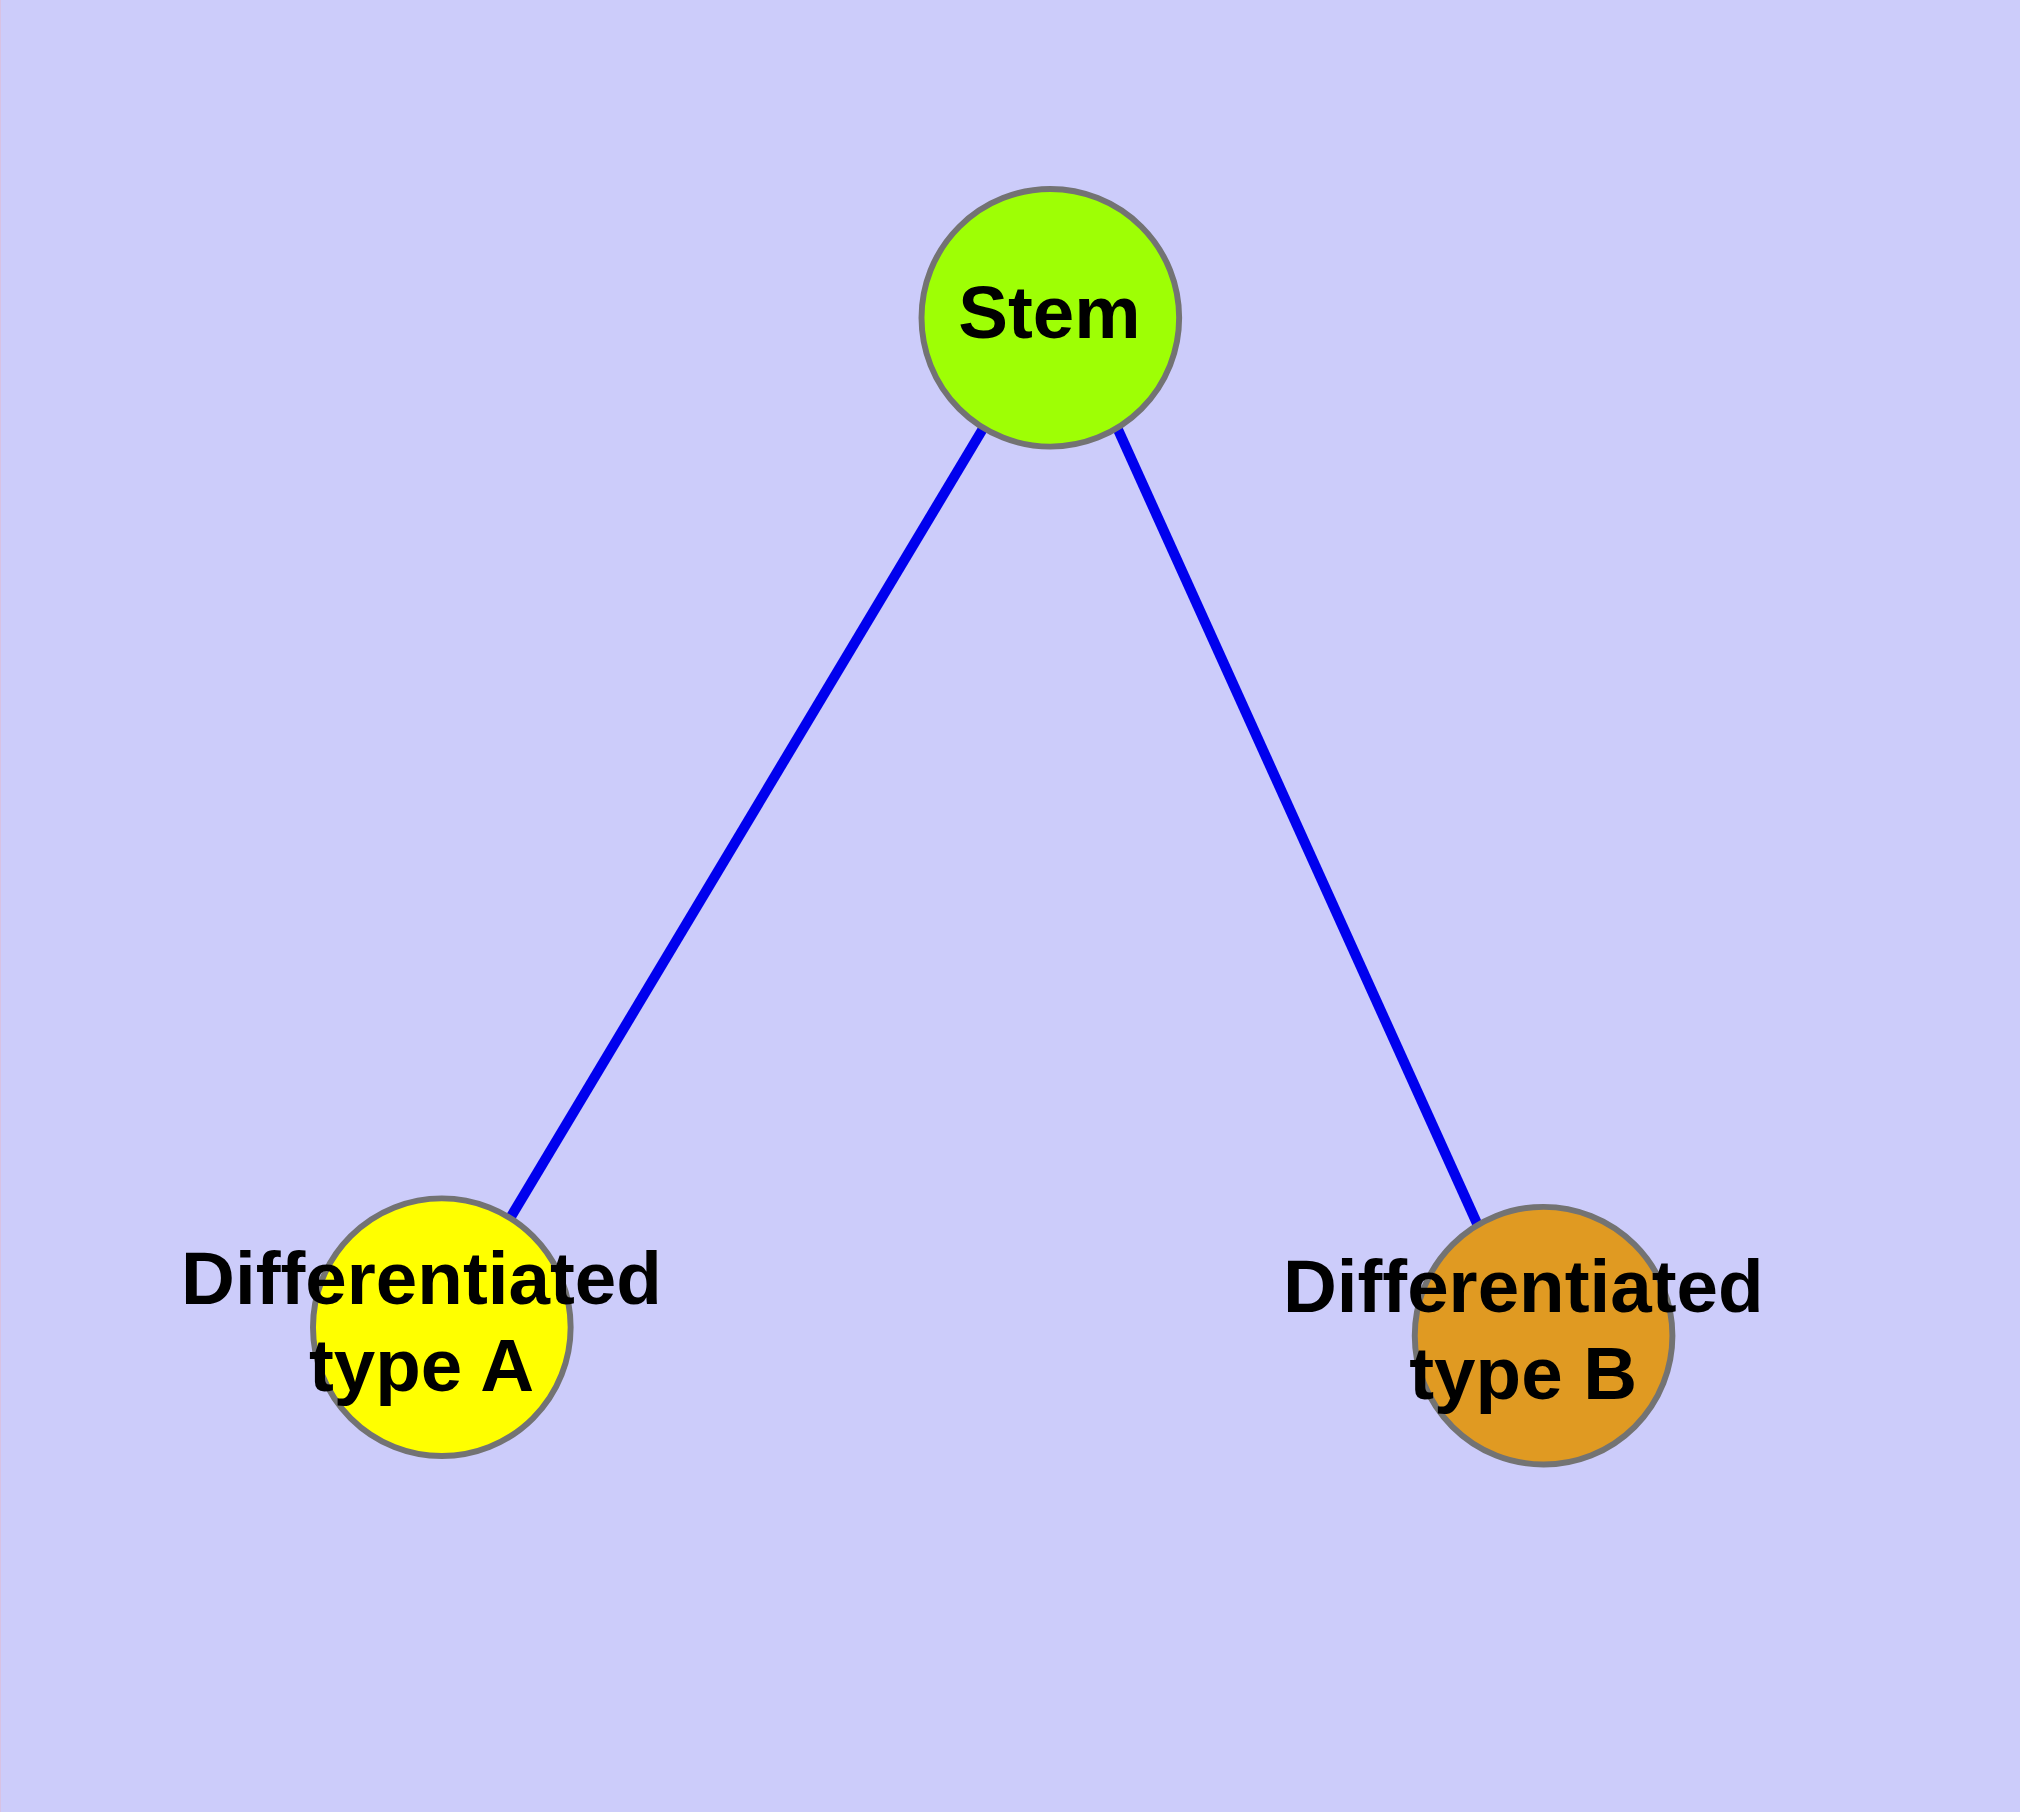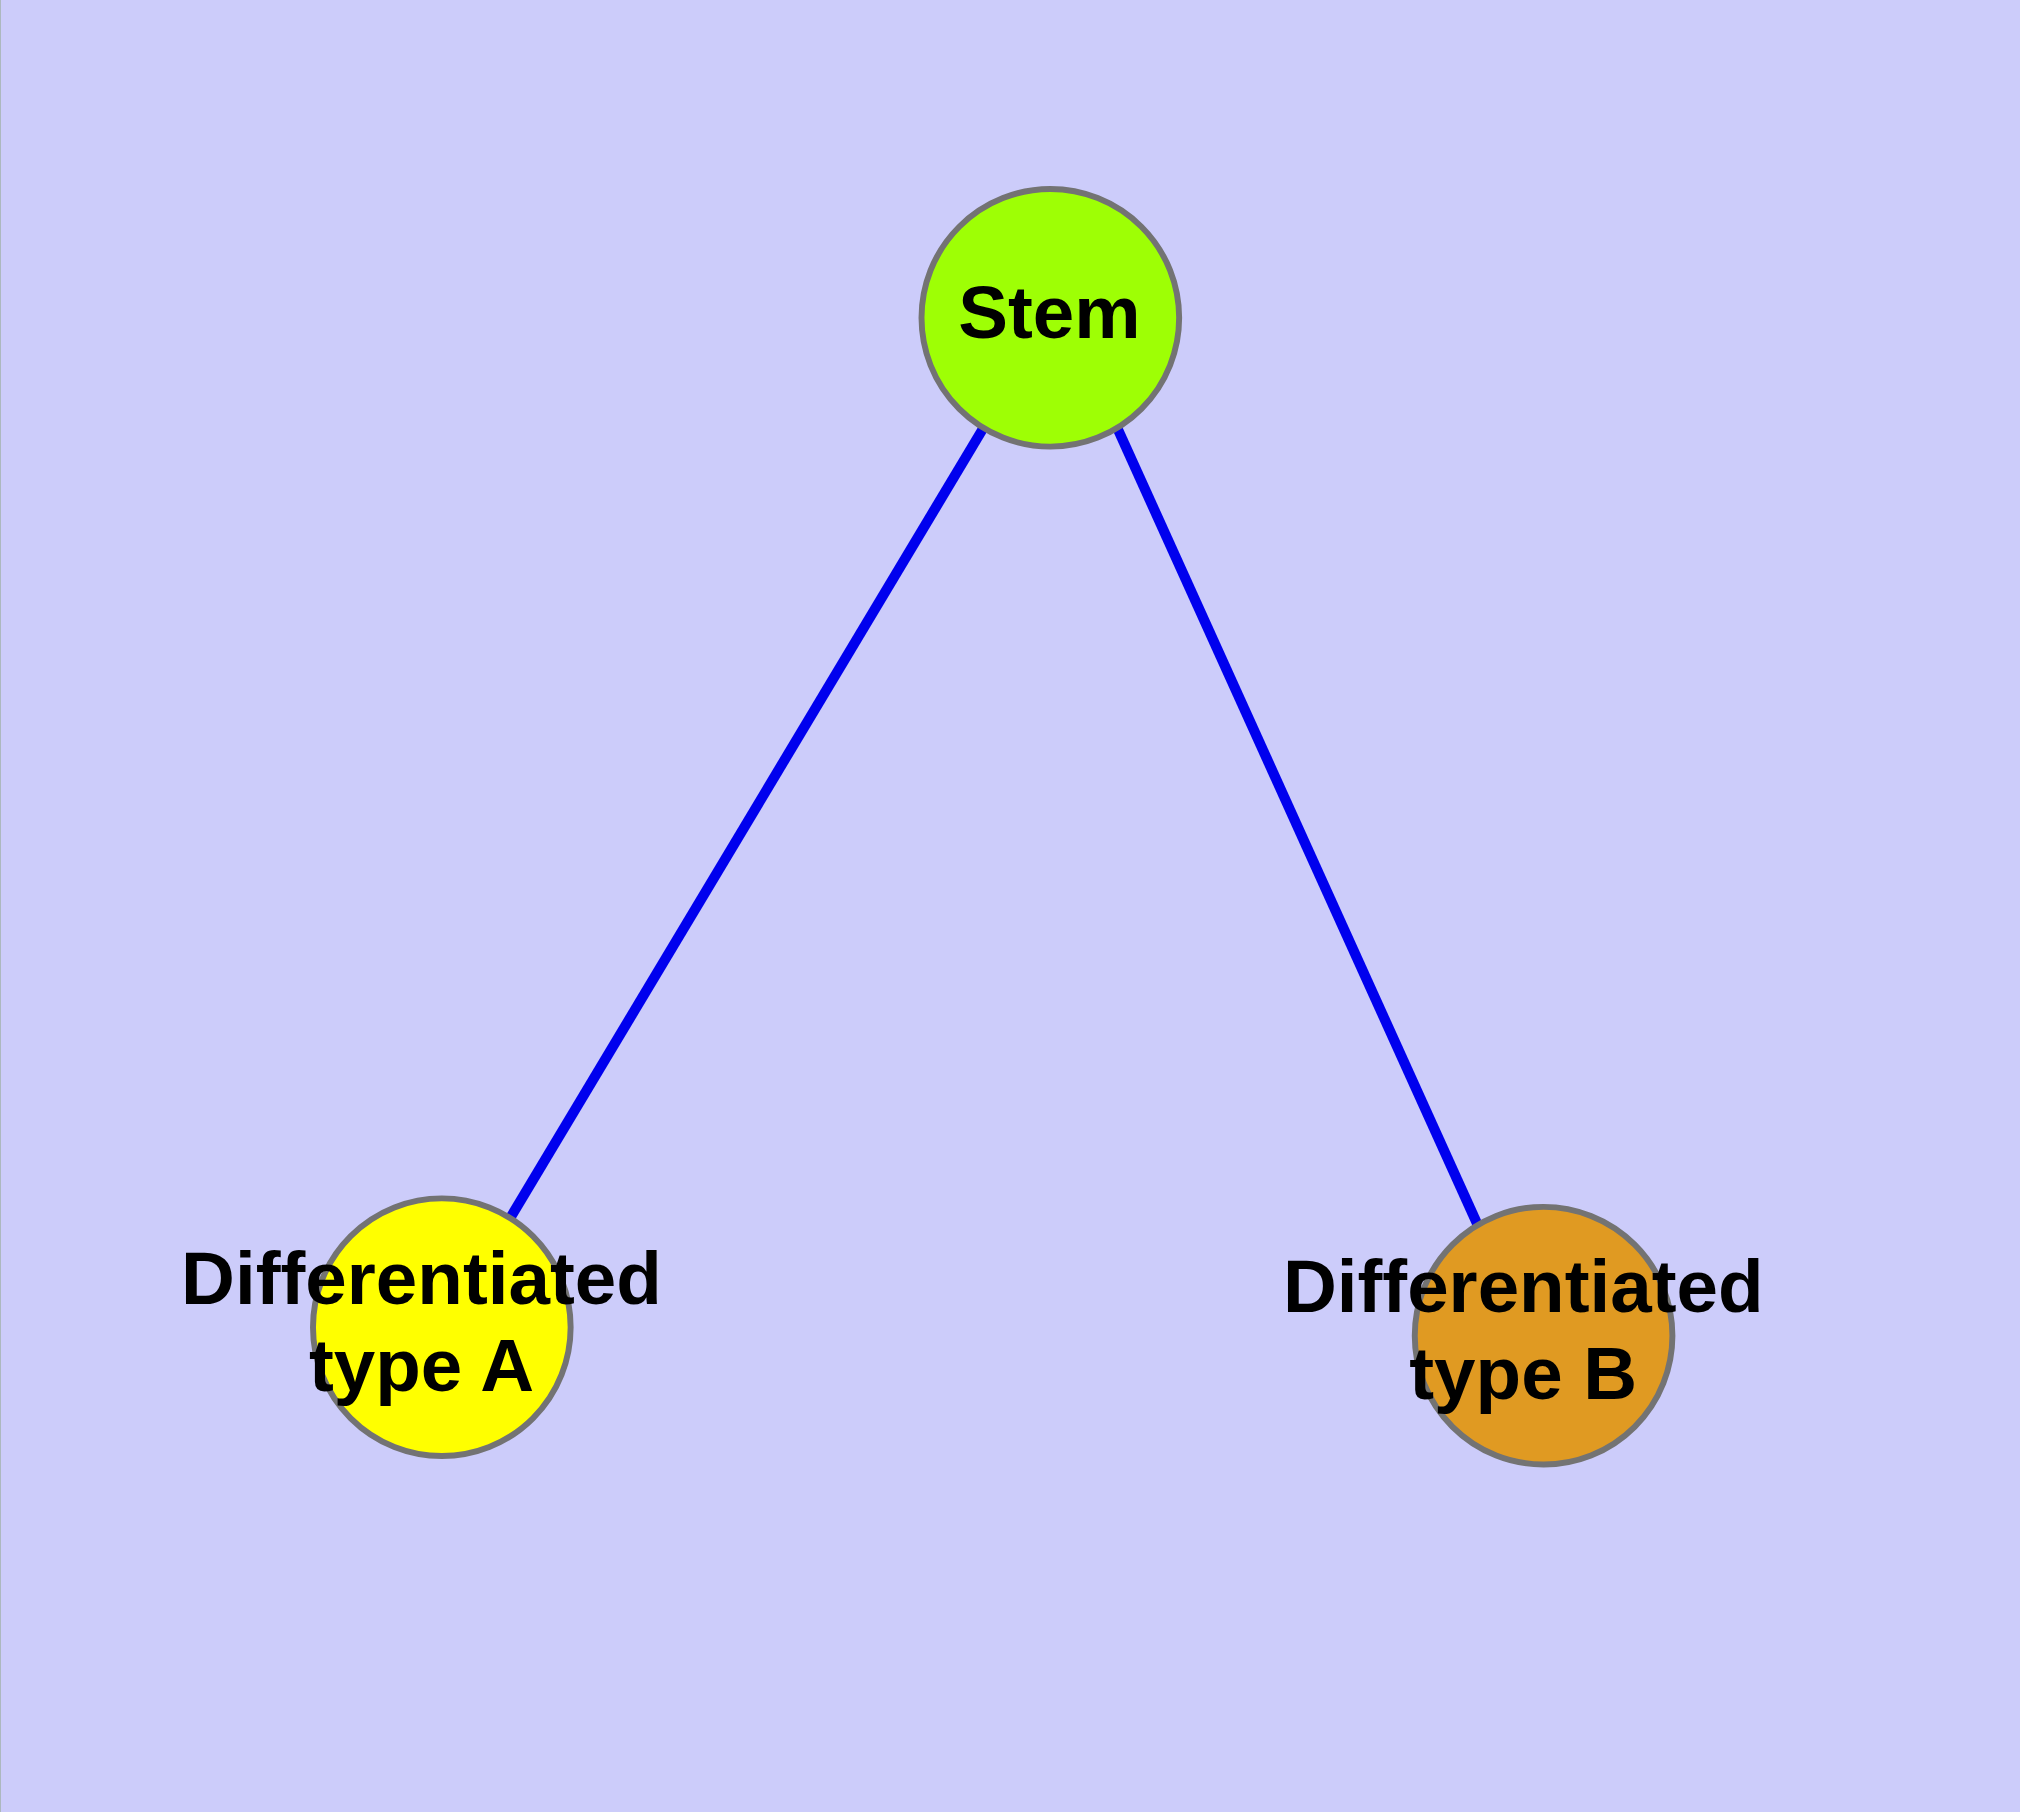--- a/index.html
+++ b/index.html
@@ -39,21 +39,21 @@
     fill: #000000;
     text-anchor: middle;
     dominant-baseline: middle;
     pointer-events: none;
     white-space: pre;
   }
 </style>
 </head>
 <body>
 
-<div id="stage" style="width: 2021px; height: 1812px; background: #4d7c0f;">
+<div id="stage" style="width: 2021px; height: 1812px; background: #fca5a5;">
   <svg id="graph-svg" viewBox="0 0 2384 2138" xmlns="http://www.w3.org/2000/svg" style="width: 2021px; height: 1812px;">
 
     <rect id="bg-rect" x="0" y="0" width="2384" height="2138" fill="#ccccfa"></rect>
 
     <g id="edges-layer">
       <line class="edge-line" id="edge-0" x1="1160" y1="505" x2="600" y2="1440" stroke="#0000ee" stroke-width="12"></line>
       <line class="edge-line" id="edge-1" x1="1318" y1="505" x2="1744" y2="1447" stroke="#0000ee" stroke-width="12"></line>
     </g>
 
     <g id="nodes-layer">

